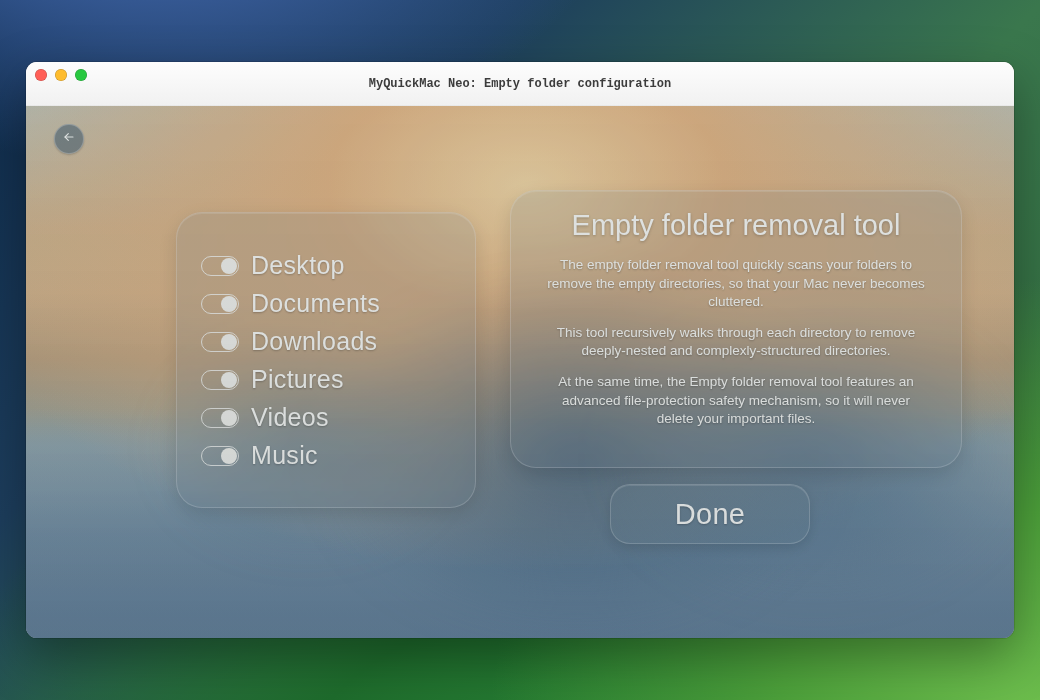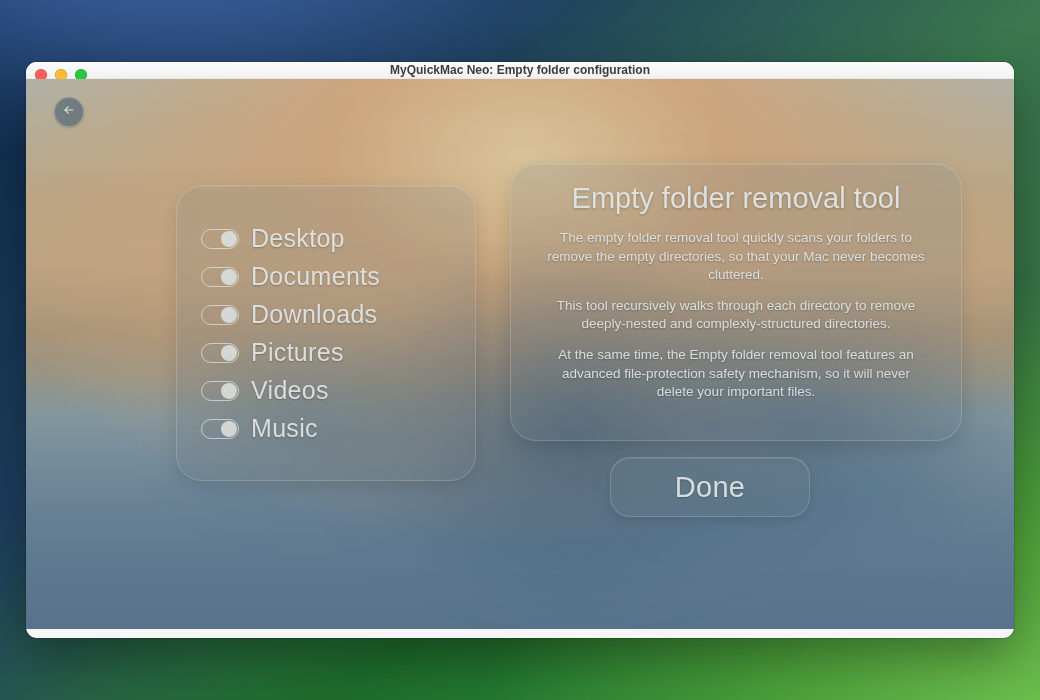--- a/index.html
+++ b/index.html
@@ -22,24 +22,24 @@
     left: 26px; top: 62px;
     width: 988px; height: 576px;
     border-radius: 11px;
     overflow: hidden;
     box-shadow: 0 18px 50px rgba(0,0,0,.35), 0 0 0 1px rgba(0,0,0,.12);
     background: #f6f6f6;
   }
 
   .titlebar {
     position: relative;
-    height: 17px;
+    height: 44px;
     background: linear-gradient(#fdfdfd, #f1f1f1);
     border-bottom: 1px solid rgba(0,0,0,.08);
-    display: flex; align-items: center; justify-content: center;
+    display: flex; align-items: center; justify-content: center; font-family: Liberation Mono, monospace;
   }
   .traffic { position: absolute; left: 9px; top: 7px; display: flex; gap: 8px; }
   .tlight { width: 12px; height: 12px; border-radius: 50%; box-shadow: inset 0 0 0 .5px rgba(0,0,0,.25); }
   .tlight.red   { background: #ff5f57; }
   .tlight.yel   { background: #febc2e; }
   .tlight.grn   { background: #28c840; }
   .titlebar-title { font-size: 12px; font-weight: 600; color: #3c3c3c; }
 
   
   .content {

